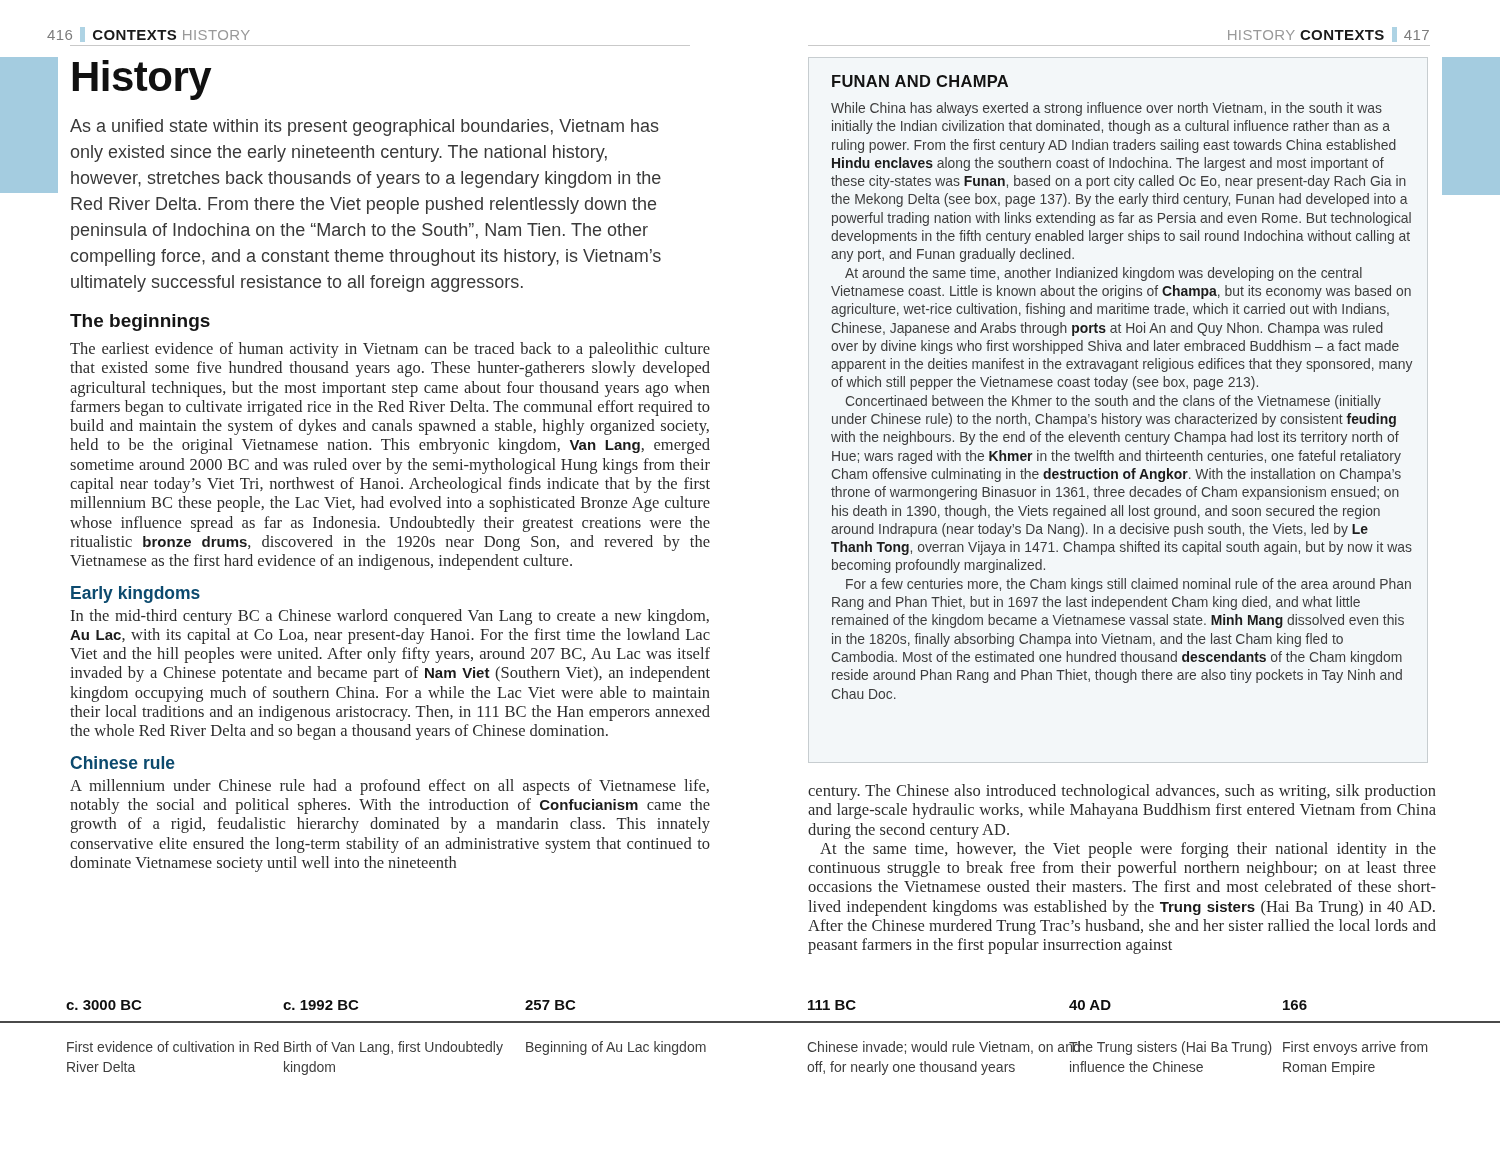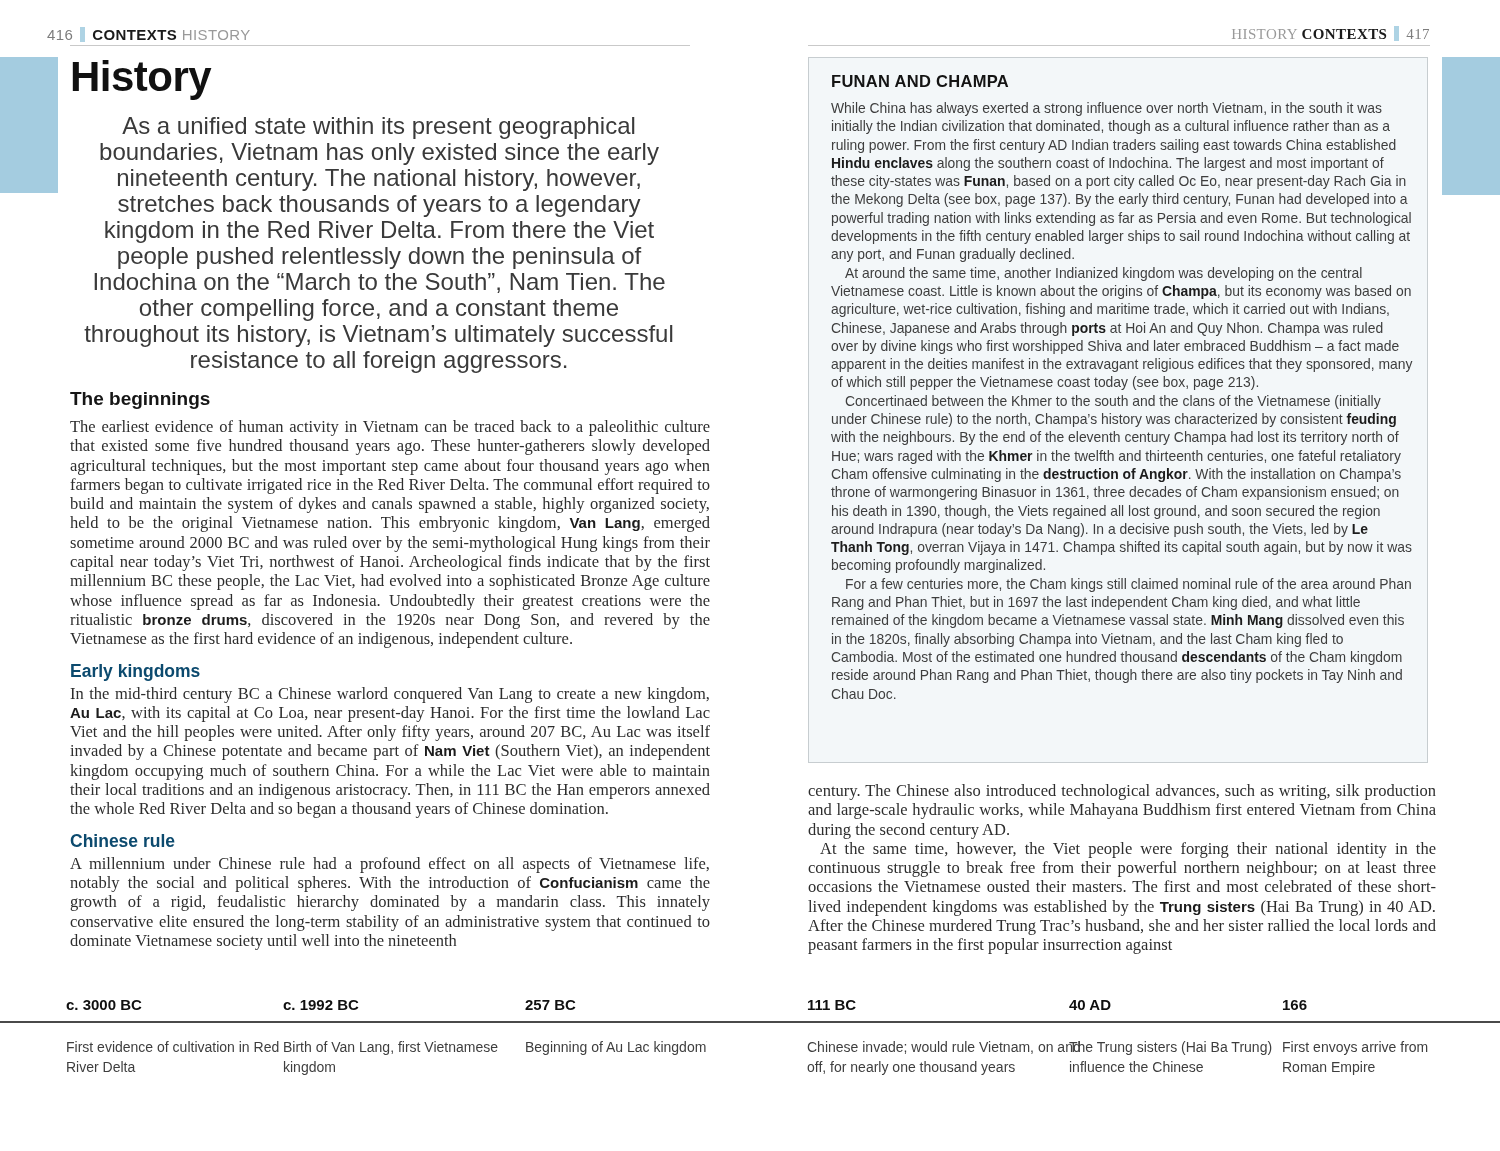--- a/index.html
+++ b/index.html
@@ -6,33 +6,33 @@
   body{
     width:1500px;height:1151px;position:relative;background:#ffffff;
     font-family:"Liberation Sans",sans-serif;color:#222;overflow:hidden;
   }
   
   .runhead{position:absolute;top:26px;font-size:15px;letter-spacing:.4px;white-space:nowrap;}
   .runhead .pgnum{color:#7d7d7d;}
   .runhead .sect{color:#1a1a1a;font-weight:bold;}
   .runhead .topic{color:#9a9a9a;}
   .runhead-left{left:47px;}
-  .runhead-right{right:70px;text-align:right;font-family:Liberation Serif, serif;}
+  .runhead-right{right:70px;text-align:right;}
   .head-tick{display:inline-block;width:5px;height:15px;background:#aed3e4;margin:0 7px;vertical-align:-2px;}
   .head-rule{position:absolute;top:45px;height:1px;background:#c9c9c9;}
   .head-rule.left{left:70px;width:620px;}
   .head-rule.right{left:808px;width:622px;}
   
   .edge-tab{position:absolute;background:#a4cce0;}
   .edge-tab.left{left:0;top:57px;width:58px;height:136px;}
   .edge-tab.right{left:1442px;top:57px;width:58px;height:138px;}
   
   .leftcol{position:absolute;left:70px;top:52px;width:640px;}
   h1.title{font-size:42px;line-height:49px;margin:0 0 12px 0;color:#111;letter-spacing:-.5px;font-weight:bold;}
-  .intro{font-size:24px;line-height:26px;color:#3a3a3a;margin:9px;max-width:600px;text-align:center;}
+  .intro{font-size:18px;line-height:26px;color:#3a3a3a;margin:0;max-width:600px;}
   h2.sec{font-size:19px;line-height:24px;margin:14px 0 6px 0;color:#161616;font-weight:bold;}
   h3.sub{font-size:17.5px;line-height:20px;margin:12px 0 3px 0;color:#0c4a6e;font-weight:bold;}
   .serif{font-family:"Liberation Serif",serif;font-size:16.5px;line-height:19.3px;color:#2d2d2d;margin:0;text-align:justify;}
   .serif .term{font-family:"Liberation Sans",sans-serif;font-weight:bold;font-size:15px;color:#1c1c1c;}
   
   .featurebox{
     position:absolute;left:808px;top:57px;width:620px;height:706px;box-sizing:border-box;
     background:#f3f7f9;border:1px solid #c7cdd0;padding:14px 14px 0 22px;overflow:hidden;
   }
   .featurebox h4{font-size:16.5px;margin:0 0 8px 0;letter-spacing:.3px;color:#141414;font-weight:bold;}
@@ -91,18 +91,18 @@
 
 <div>
   <span class="tl-date" style="left:66px">c. 3000 BC</span>
   <span class="tl-date" style="left:283px">c. 1992 BC</span>
   <span class="tl-date" style="left:525px">257 BC</span>
   <span class="tl-date" style="left:807px">111 BC</span>
   <span class="tl-date" style="left:1069px">40 AD</span>
   <span class="tl-date" style="left:1282px">166</span>
   <div class="tl-rule"></div>
   <div class="tl-desc" style="left:66px;width:225px">First evidence of cultivation in Red River Delta</div>
-  <div class="tl-desc" style="left:283px;width:230px">Birth of Van Lang, first Vietnamese kingdom</div>
+  <div class="tl-desc" style="left:283px;width:230px">Birth of Van Lang, first Undoubtedly kingdom</div>
   <div class="tl-desc" style="left:525px;width:215px">Beginning of Au Lac kingdom</div>
   <div class="tl-desc" style="left:807px;width:275px">Chinese invade; would rule Vietnam, on and off, for nearly one thousand years</div>
   <div class="tl-desc" style="left:1069px;width:230px">The Trung sisters (Hai Ba Trung) influence the Chinese</div>
   <div class="tl-desc" style="left:1282px;width:185px">First envoys arrive from Roman Empire</div>
 </div>
 
 </body></html>

